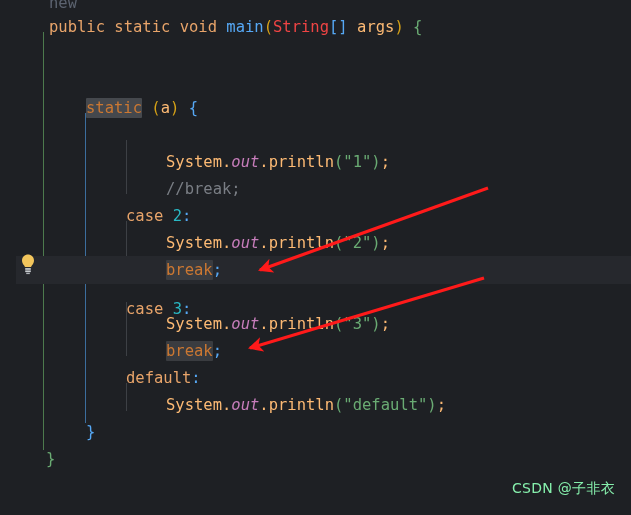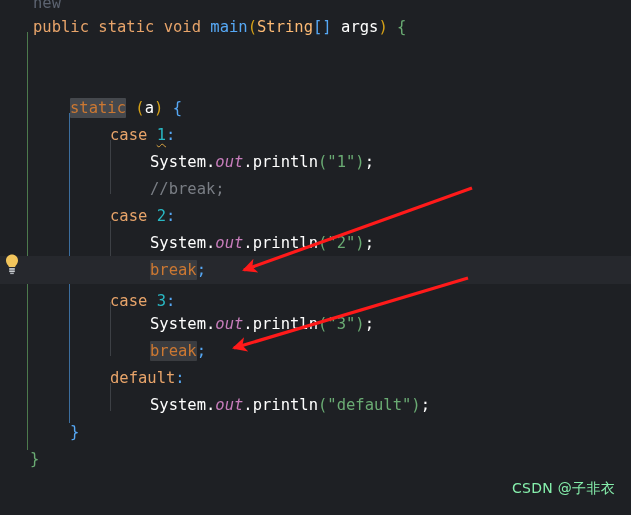--- a/index.html
+++ b/index.html
@@ -6,45 +6,46 @@
   body{
     width:631px;height:515px;
     background:#1e2024;
     font-family:"DejaVu Sans Mono","Liberation Mono",monospace;
     overflow:hidden;
     position:relative;
   }
   #editor{
     position:absolute;inset:0;
     background:#1e2024;
+    margin-left:16px;
   }
   
   .row{
     position:absolute;left:0;right:0;height:27px;
     line-height:27px;
     white-space:pre;
     font-size:15.5px;
     color:#a9b7c6;
   }
   .row.hl{background:#26282d;}
   .code{
     position:absolute;left:0;top:0;
     padding-left:0;
     white-space:pre;
   }
   
   .kw{color:#cc7832;}
   .kw2{color:#e8a46a;}
-  .type{color:#fdba74;}
+  .type{color:#ef4444;}
   .fn{color:#56a8f5;}
   .num{color:#29b8c4;}
   .str{color:#6aab73;}
   .cmt{color:#7a7e85;}
   .fld{color:#c77dbb;font-style:italic;}
-  .pl{color:#ffffff;}
+  .pl{color:#fdba74;}
   .par{color:#d4a017;}
   .brk{color:#56a8f5;}
   .brc-g{color:#6aab73;}
 
   .hlbox{background:#45484d;border-radius:1px;padding:1px 0;}
   .hlbox2{background:#3a3c40;border-radius:1px;padding:1px 0;}
 
   .squiggle{
     position:relative;
     text-decoration:underline wavy #d9a441;
@@ -102,23 +103,20 @@
     <span class="code" style="left:33px;"><span class="kw2">public</span><span class="pl"> </span><span class="kw2">static</span><span class="pl"> </span><span class="kw2">void</span><span class="pl"> </span><span class="fn">main</span><span class="par">(</span><span class="type">String</span><span class="brk">[]</span><span class="pl"> </span><span class="pl">args</span><span class="par">)</span><span class="pl"> </span><span class="brc-g">{</span></span>
   </div>
 
 
   <div class="row" style="top:68px;"></div>
 
   <div class="row" style="top:95px;">
     <span class="code" style="left:70px;"><span class="kw hlbox">static</span><span class="pl"> </span><span class="par">(</span><span class="pl">a</span><span class="par">)</span><span class="pl"> </span><span class="brk">{</span></span>
   </div>
 
-  <div class="row" style="top:122px;">
-    <span class="code" style="left:110px;"><span class="kw2">case</span><span class="pl"> </span><span class="num squiggle">1</span><span class="brk">:</span></span>
-  </div>
 
   <div class="row" style="top:149px;">
     <span class="code" style="left:150px;"><span class="pl">System</span><span class="pl">.</span><span class="fld">out</span><span class="pl">.</span><span class="pl">println</span><span class="brc-g">(</span><span class="str">"1"</span><span class="brc-g">)</span><span class="pl">;</span></span>
   </div>
 
   <div class="row" style="top:176px;">
     <span class="code" style="left:150px;"><span class="cmt">//break;</span></span>
   </div>
 
   <div class="row" style="top:203px;">
@@ -126,21 +124,21 @@
   </div>
 
   <div class="row" style="top:230px;">
     <span class="code" style="left:150px;"><span class="pl">System</span><span class="pl">.</span><span class="fld">out</span><span class="pl">.</span><span class="pl">println</span><span class="brc-g">(</span><span class="str">"2"</span><span class="brc-g">)</span><span class="pl">;</span></span>
   </div>
 
   <div class="row hl" style="top:257px;">
     <span class="code" style="left:150px;"><span class="kw hlbox2">break</span><span class="brk">;</span></span>
   </div>
 
-  <div class="row" style="top:288px;">
+  <div class="row" style="top:296px;">
     <span class="code" style="left:110px;"><span class="kw2">case</span><span class="pl"> </span><span class="num">3</span><span class="brk">:</span></span>
   </div>
 
   <div class="row" style="top:311px;">
     <span class="code" style="left:150px;"><span class="pl">System</span><span class="pl">.</span><span class="fld">out</span><span class="pl">.</span><span class="pl">println</span><span class="brc-g">(</span><span class="str">"3"</span><span class="brc-g">)</span><span class="pl">;</span></span>
   </div>
 
   <div class="row" style="top:338px;">
     <span class="code" style="left:150px;"><span class="kw hlbox2">break</span><span class="brk">;</span></span>
   </div>

